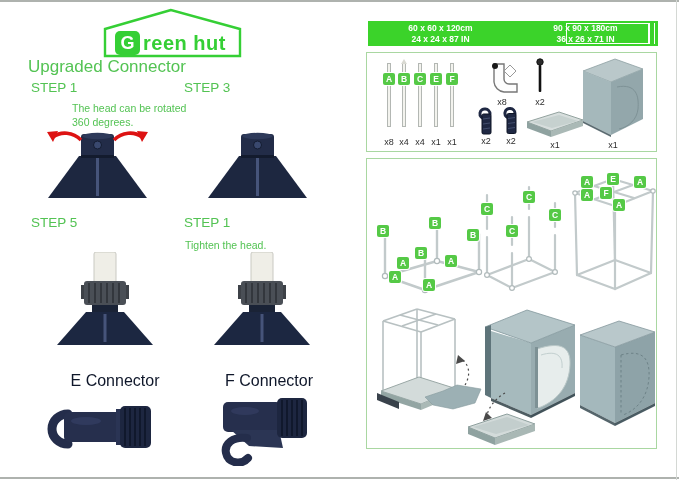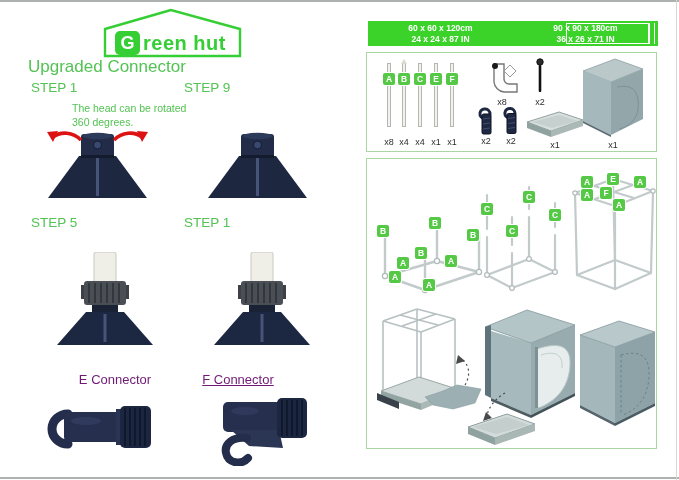--- a/index.html
+++ b/index.html
@@ -4,21 +4,21 @@
 <style>
   * { margin:0; padding:0; box-sizing:border-box; }
   html,body { background:#ffffff; }
   body { font-family:"Liberation Sans", sans-serif; }
   .page { position:relative; width:679px; height:480px; background:#fff; overflow:hidden; }
   .abs { position:absolute; }
   .edge { position:absolute; background:#aeb2ae; }
   .title { font-size:17px; color:#53c353; }
   .step-label { font-size:13.5px; color:#53c353; }
   .step-text { font-size:10.5px; color:#53c353; line-height:1.32; }
-  .conn-label { font-size:13px; color:#701a75; text-align:center; }
+  .conn-label { font-size:16px; color:#0f172a; text-align:center; }
   .gbox { position:absolute; border:1px solid #a9d7a1; background:#fff; }
   .badge { position:absolute; width:12px; height:12px; background:#55c946; border-radius:2px;
            box-shadow:0 0 0 1px rgba(255,255,255,.95); color:#fff; font-size:8.5px; font-weight:bold;
            text-align:center; line-height:12px; }
   .count { position:absolute; font-size:9px; color:#2e2e2e; text-align:center; }
   .pole { position:absolute; width:4px; height:64px; background:#f3f3ee; border:1px solid #b3b7b3; }
   .pole.tip::before { content:""; position:absolute; top:-5px; left:-2px;
            border-left:3px solid transparent; border-right:3px solid transparent;
            border-bottom:5px solid #d9d9d2; }
   .size-bar { position:absolute; left:368px; top:21px; width:290px; height:25px; background:#3bd32a; display:flex; }
@@ -43,21 +43,21 @@
     <svg width="140" height="50" viewBox="0 0 140 50">
       <polygon points="68,2 2,21 2,48 137,48 137,21" fill="none" stroke="#35cf35" stroke-width="2.4"></polygon>
     </svg>
     <div class="g-badge">G</div>
     <div class="brand-text">reen hut</div>
   </div>
 
   <div class="abs title" style="left:28px;top:57px;">Upgraded Connector</div>
 
   <div class="abs step-label" style="left:31px;top:80px;">STEP 1</div>
-  <div class="abs step-label" style="left:184px;top:80px;">STEP 9</div>
+  <div class="abs step-label" style="left:184px;top:80px;">STEP 3</div>
 
   <div class="abs step-text" style="left:32px;top:102px;width:122px;margin-left:40px;">The head can be rotated 360 degrees.</div>
 
   <svg class="abs" style="left:45px;top:128px;" width="105" height="75" viewBox="0 0 105 75">
     <polygon points="34,28 71,28 102,70 3,70" fill="#1d2740"></polygon>
     <rect x="51" y="30" width="3" height="38" fill="#46547a"></rect>
     <rect x="36" y="6" width="33" height="24" rx="3" fill="#222c48"></rect>
     <ellipse cx="52.5" cy="8" rx="15" ry="3.2" fill="#2e3a5a"></ellipse>
     <circle cx="52.5" cy="17" r="4" fill="#39486e" stroke="#141c30" stroke-width="1"></circle>
     <rect x="36" y="27" width="33" height="3" fill="#131b2e"></rect>
@@ -74,20 +74,21 @@
     <rect x="51" y="30" width="3" height="38" fill="#46547a"></rect>
     <rect x="36" y="6" width="33" height="24" rx="3" fill="#222c48"></rect>
     <ellipse cx="52.5" cy="8" rx="15" ry="3.2" fill="#2e3a5a"></ellipse>
     <circle cx="52.5" cy="17" r="4" fill="#39486e" stroke="#141c30" stroke-width="1"></circle>
     <rect x="36" y="27" width="33" height="3" fill="#131b2e"></rect>
   </svg>
 
   <div class="abs step-label" style="left:31px;top:215px;">STEP 5</div>
   <div class="abs step-label" style="left:184px;top:215px;">STEP 1</div>
 
+  <div class="abs step-text" style="left:185px;top:239px;width:150px;">Tighten the head.</div>
 
   <svg class="abs" style="left:55px;top:252px;" width="100" height="95" viewBox="0 0 100 95">
     <rect x="39" y="0" width="22" height="32" rx="2" fill="#efeee7" stroke="#c9c9c2" stroke-width="1"></rect>
     <rect x="26" y="33" width="4" height="14" fill="#3d4147"></rect>
     <rect x="70" y="33" width="4" height="14" fill="#3d4147"></rect>
     <rect x="29" y="29" width="42" height="24" rx="3" fill="#4a4f56"></rect>
     <g stroke="#33373d" stroke-width="2">
       <line x1="34" y1="31" x2="34" y2="51"></line>
         <line x1="40" y1="31" x2="40" y2="51"></line>
       <line x1="46" y1="31" x2="46" y2="51"></line>
@@ -112,21 +113,21 @@
         <line x1="52" y1="31" x2="52" y2="51"></line>
       <line x1="58" y1="31" x2="58" y2="51"></line>
         <line x1="64" y1="31" x2="64" y2="51"></line>
     </g>
     <rect x="37" y="53" width="26" height="7" fill="#1a2336"></rect>
     <polygon points="31,60 69,60 98,93 2,93" fill="#1c2741"></polygon>
     <rect x="48.5" y="62" width="3" height="28" fill="#46547a"></rect>
   </svg>
 
   <div class="abs conn-label" style="left:55px;top:372px;width:120px;">E Connector</div>
-  <div class="abs conn-label" style="left:178px;top:372px;width:120px;text-decoration:underline;">F Connector</div>
+  <div class="abs conn-label" style="left:209px;top:372px;width:120px;">F Connector</div>
 
   <svg class="abs" style="left:30px;top:392px;" width="125" height="70" viewBox="0 0 125 70">
     <path d="M38,22 A16,15 0 1 0 38,52" stroke="#242d4b" stroke-width="9" fill="none" stroke-linecap="round"></path>
     <rect x="34" y="20" width="58" height="30" rx="5" fill="#262f4d"></rect>
     <ellipse cx="56" cy="29" rx="15" ry="4" fill="#39446b" opacity="0.55"></ellipse>
     <rect x="86" y="17" width="6" height="36" fill="#2a3454"></rect>
     <rect x="90" y="14" width="31" height="42" rx="5" fill="#1d2640"></rect>
     <g stroke="#10182c" stroke-width="2">
       <line x1="95" y1="16" x2="95" y2="54"></line>
         <line x1="100" y1="16" x2="100" y2="54"></line>

